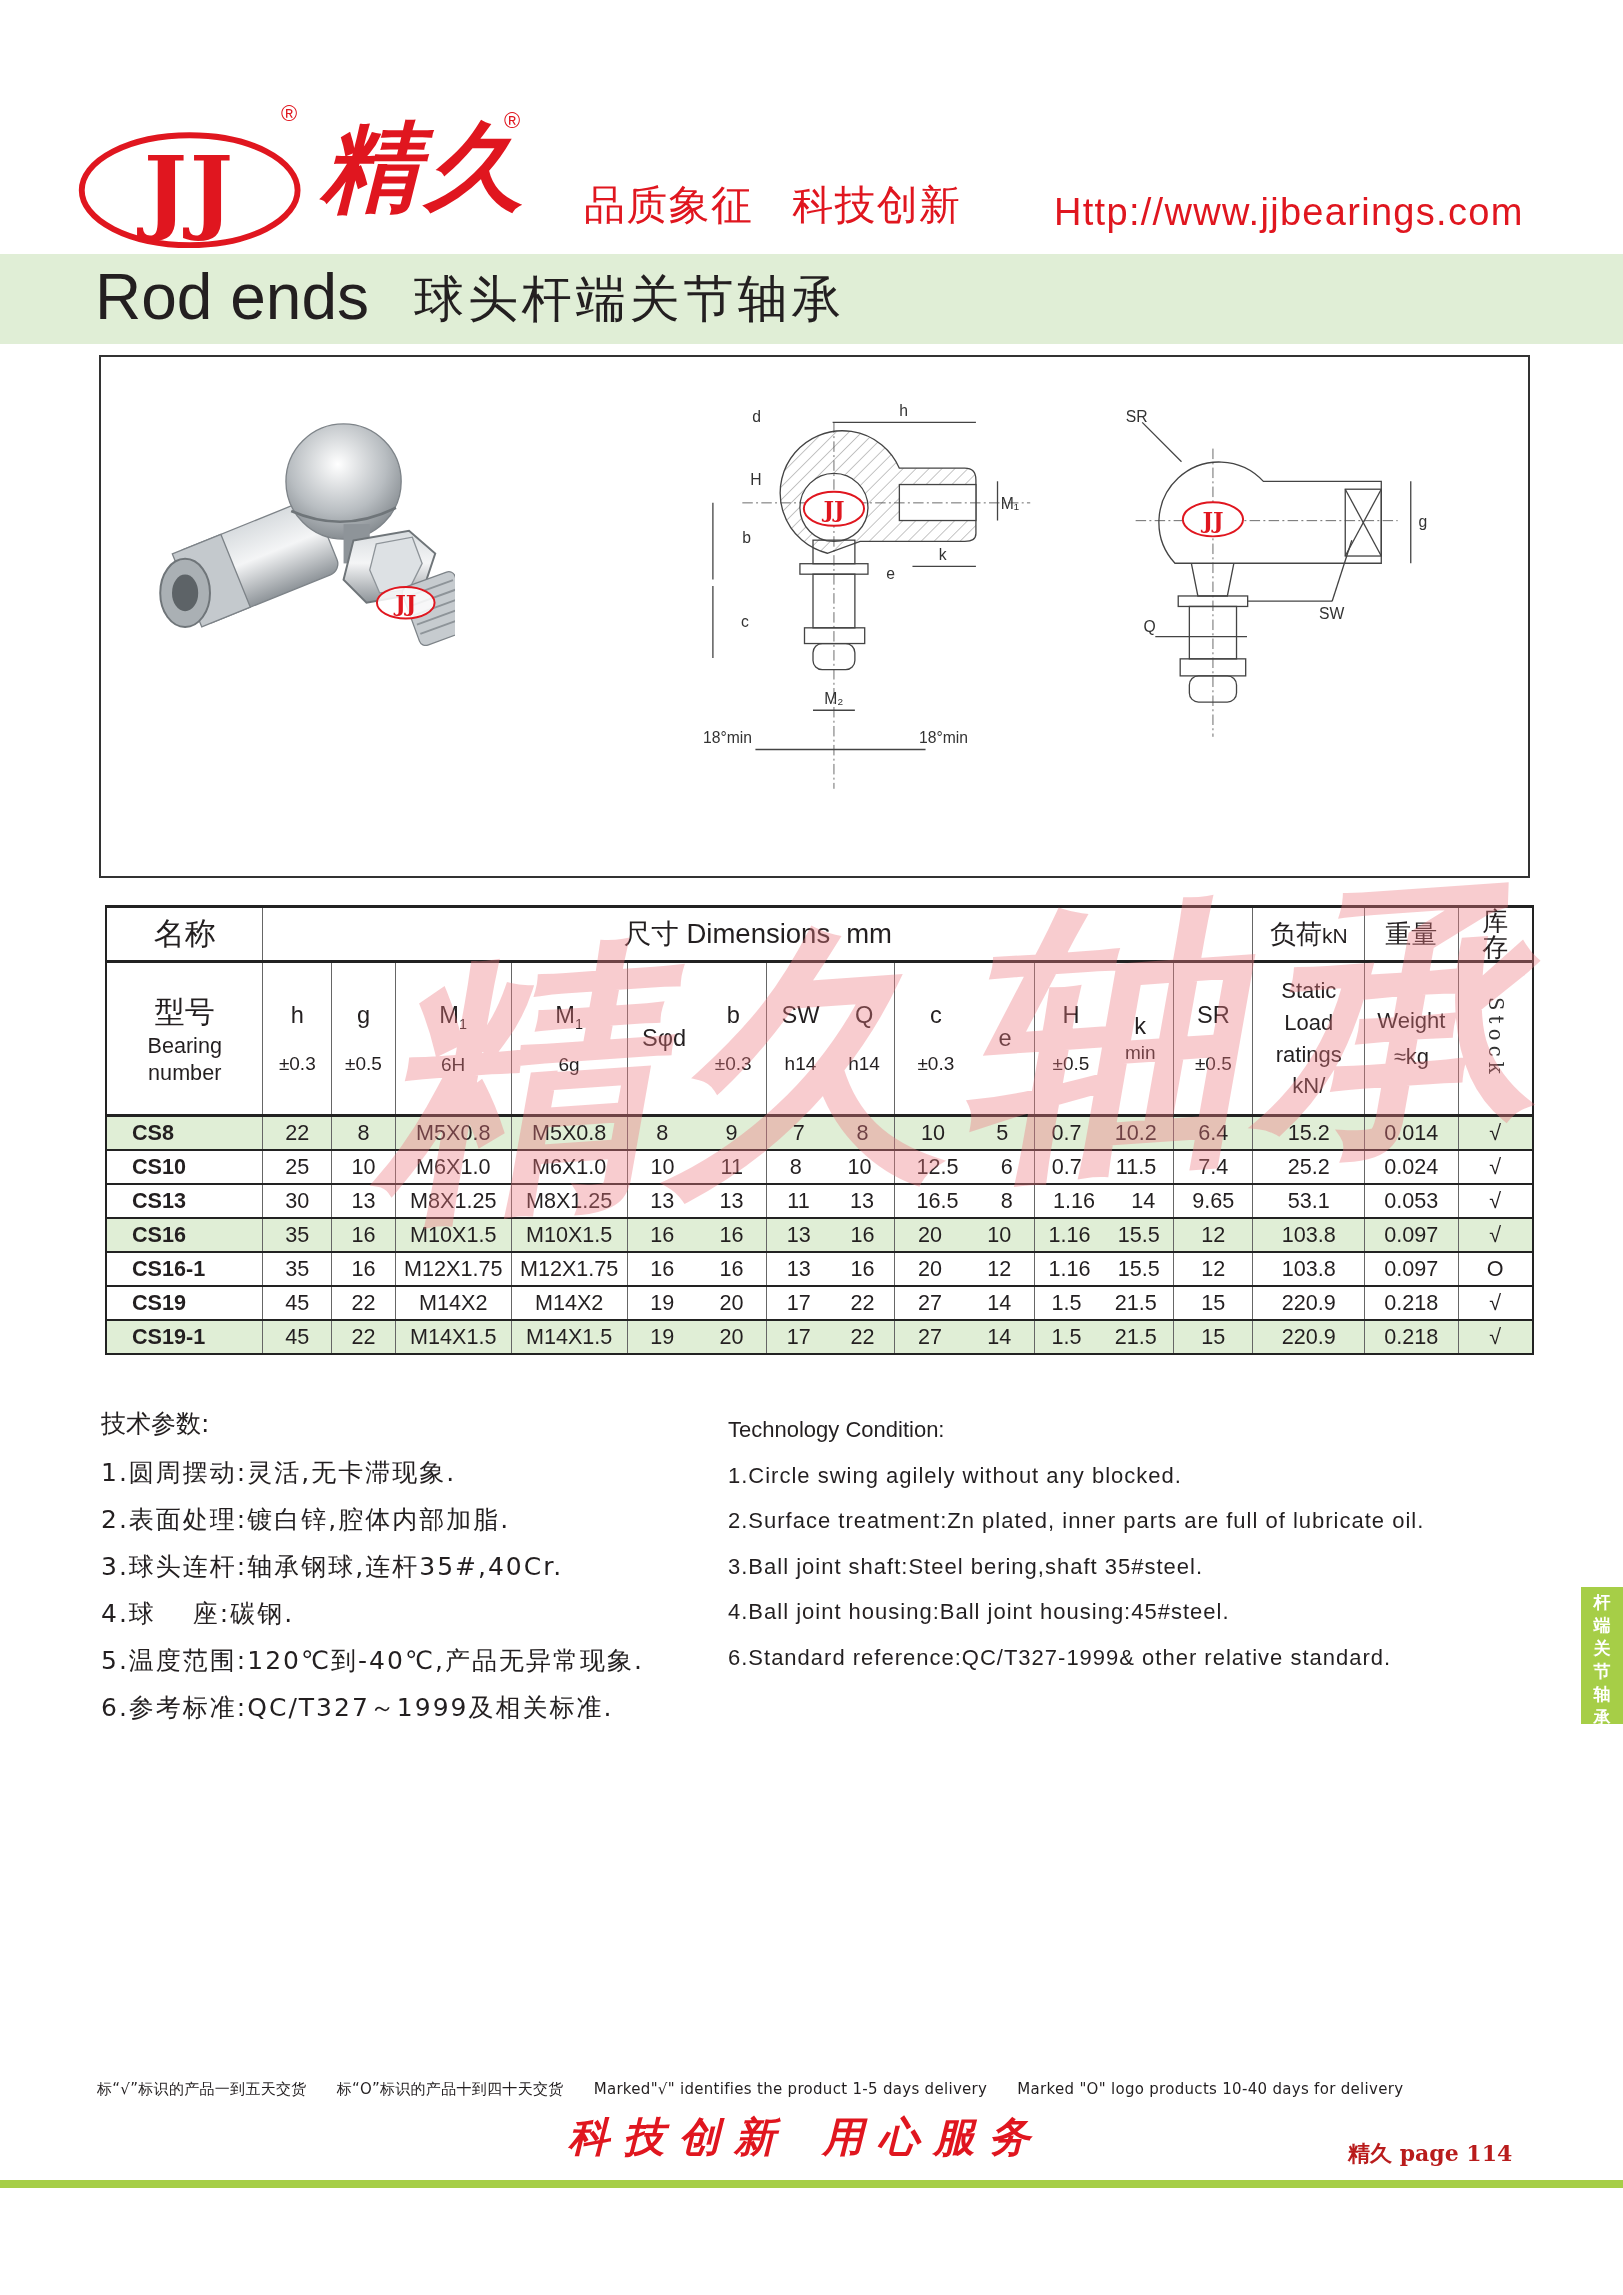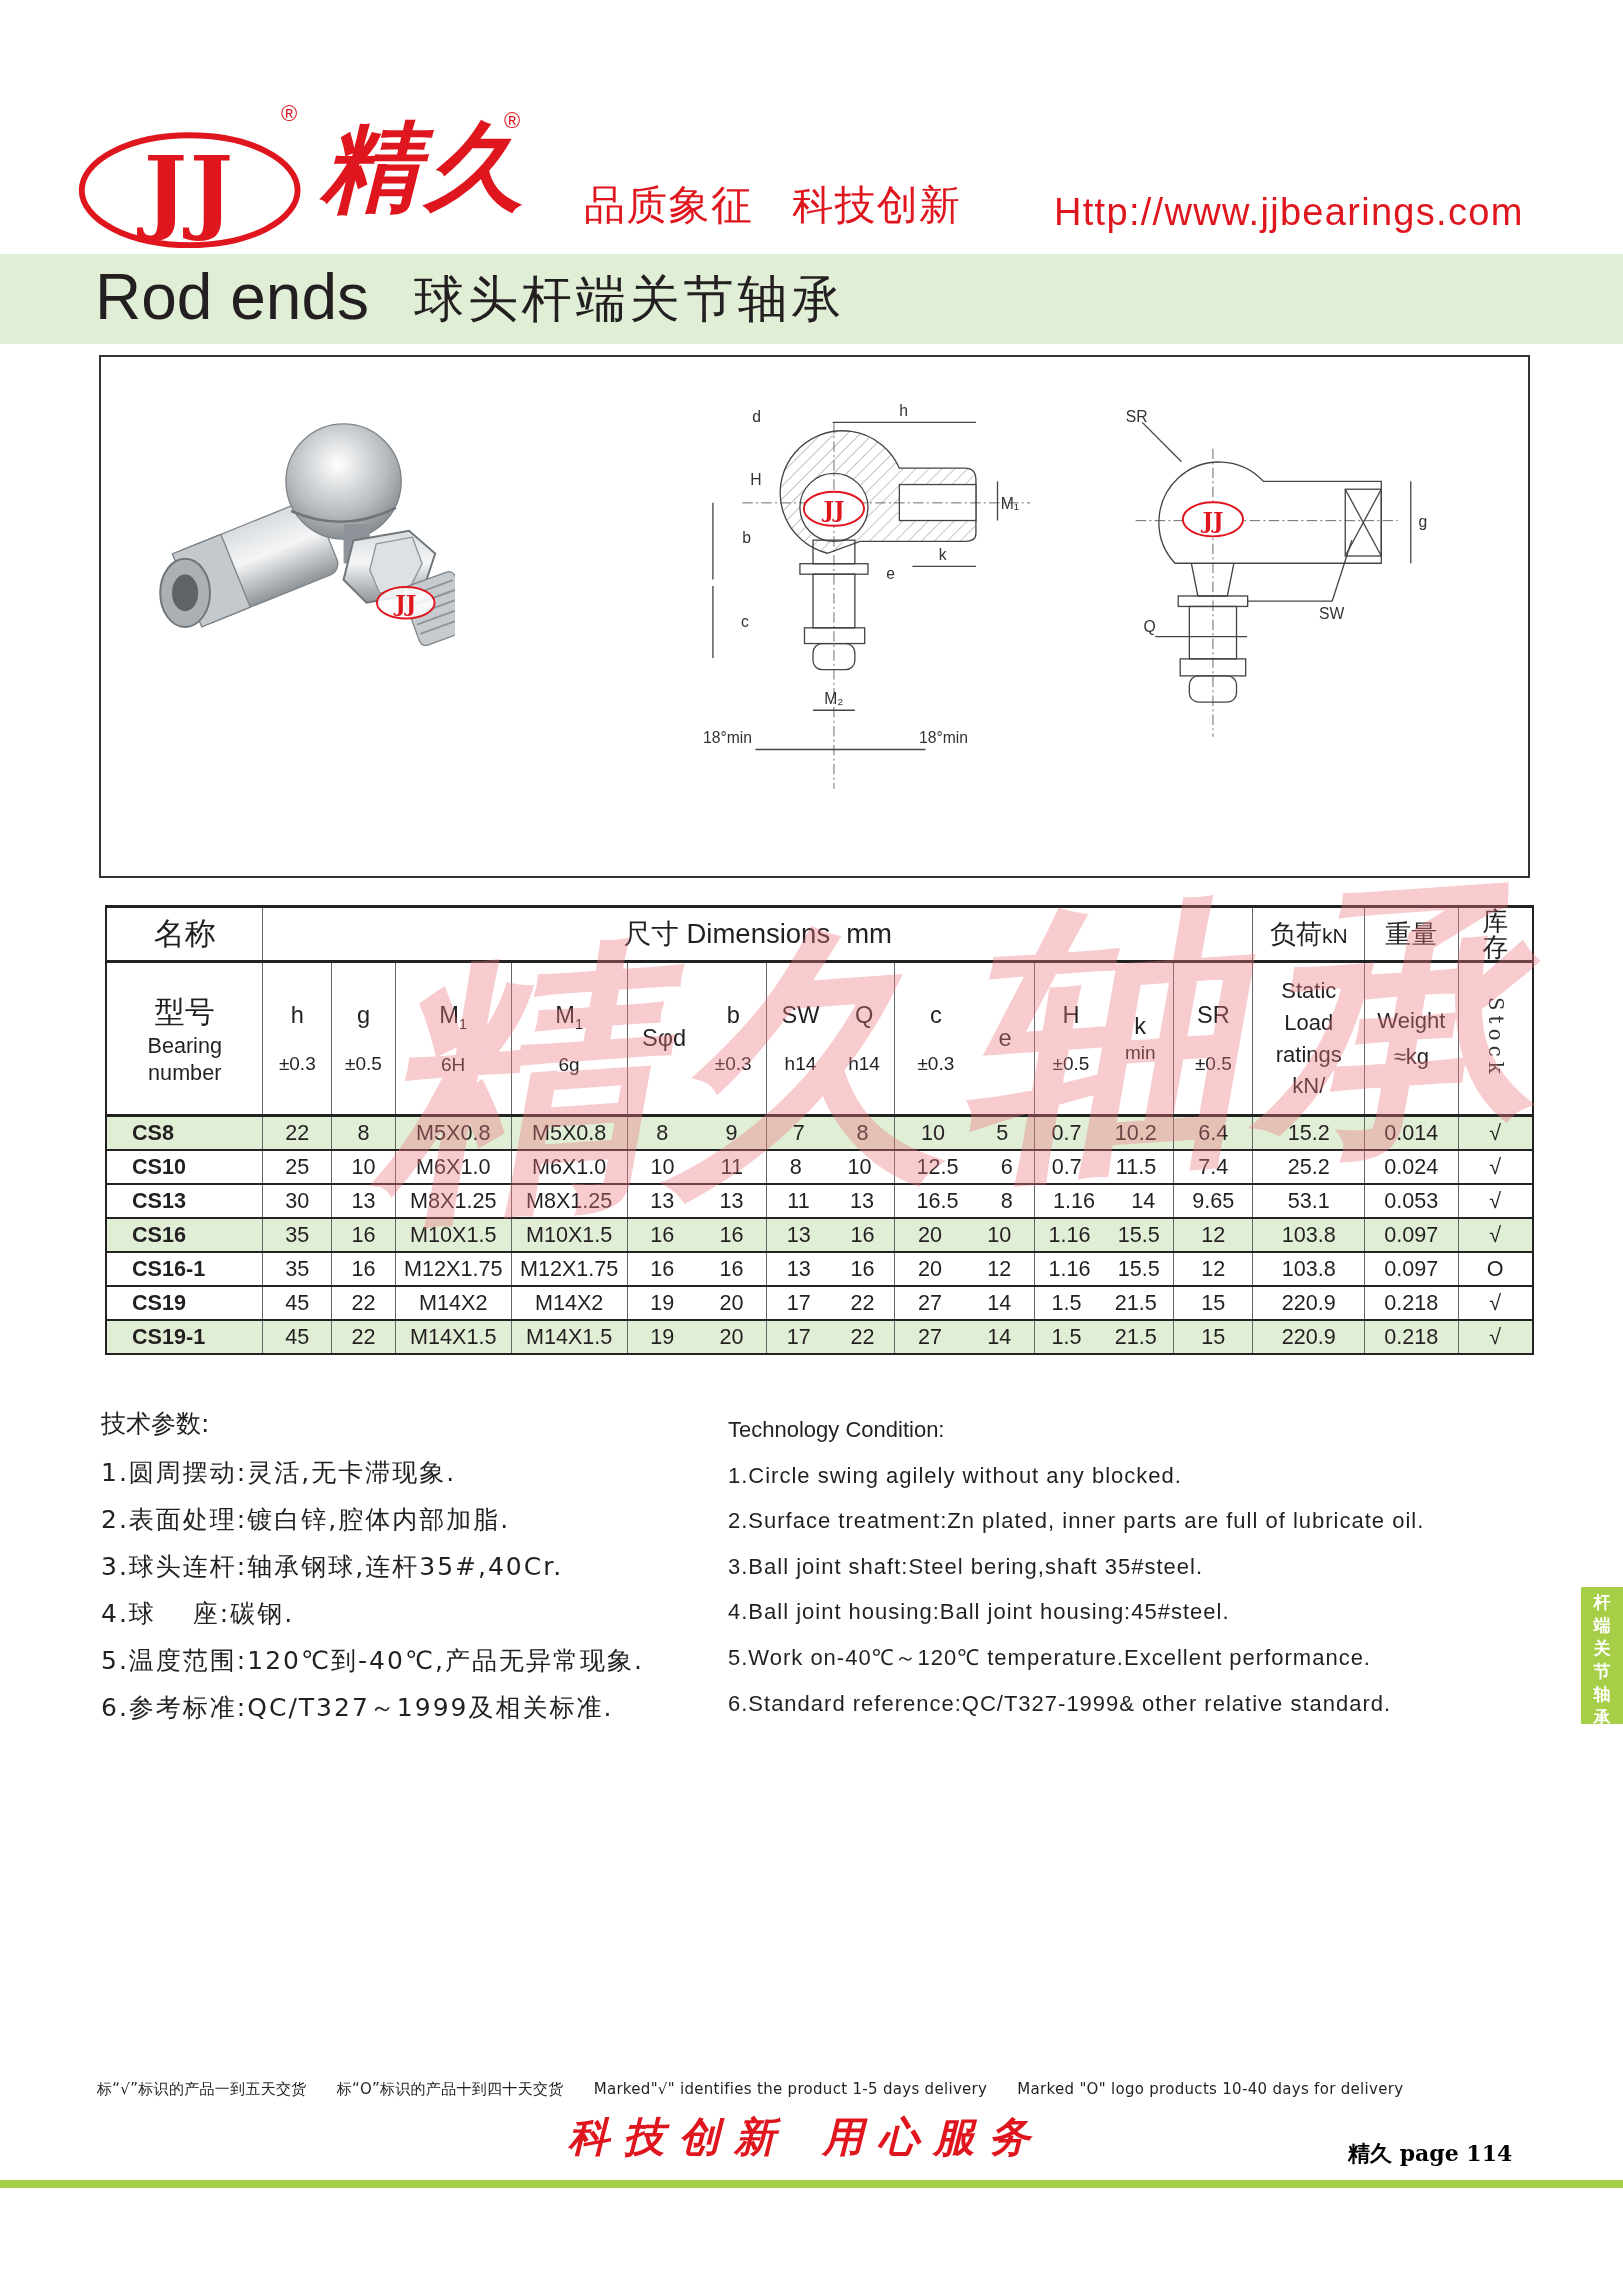--- a/index.html
+++ b/index.html
@@ -65,21 +65,21 @@
   .tech-en .t-title { font-size: 22px; margin-bottom: 23.6px; line-height: 1; }
   .tech-en .t-item { font-size: 22px; line-height: 1; margin-bottom: 23.6px; letter-spacing: 1px; white-space: nowrap; }
 
   .side-tab { position: absolute; left: 1581px; top: 1587px; width: 42px; height: 137px; background: #a6ce47; color: #fff; display: flex; flex-direction: column; align-items: center; justify-content: space-around; padding: 3.9px 0; font-family: "DejaVu Serif", serif; font-size: 17px; font-weight: bold; }
 
   
   .delivery-note { position: absolute; left: 97px; top: 2080px; font-size: 15px; color: #231f20; white-space: nowrap; font-family: "DejaVu Sans", sans-serif; letter-spacing: 0.3px; }
   .delivery-note span { margin-right: 25px; }
   .footer-slogan { position: absolute; left: 568px; top: 2117px; font-size: 41px; color: #e0161f; font-family: "DejaVu Serif", serif; font-weight: bold; font-style: italic; letter-spacing: 14.4px; white-space: nowrap; line-height: 1; }
   .footer-slogan .gap { display: inline-block; width: 33px; }
-  .page-no { position: absolute; left: 1348px; top: 2142px; font-size: 22px; color: #000000; font-family: "DejaVu Serif", serif; font-weight: bold; white-space: nowrap; line-height: 1; }
+  .page-no { position: absolute; left: 1348px; top: 2142px; font-size: 22px; color: #b91c1c; font-family: "DejaVu Serif", serif; font-weight: bold; white-space: nowrap; line-height: 1; }
   .bottom-rule { position: absolute; left: 0; top: 2180px; width: 1623px; height: 7.9px; background: #a6ce47; }
 </style>
 </head>
 <body>
 
 <div>
   <svg class="brand-logo" viewBox="0 0 345 185">
     <ellipse cx="172" cy="92" rx="165" ry="84" fill="none" stroke="#e0161f" stroke-width="9"></ellipse>
     <text x="172" y="140" text-anchor="middle" font-family="DejaVu Serif, serif" font-weight="bold" font-size="140" fill="#e0161f" letter-spacing="4">JJ</text>
   </svg>
@@ -601,21 +601,20 @@
   <div class="t-item">5.温度范围:120℃到-40℃,产品无异常现象.</div>
   <div class="t-item">6.参考标准:QC/T327～1999及相关标准.</div>
 </div>
 
 <div class="tech-en">
   <div class="t-title">Technology Condition:</div>
   <div class="t-item">1.Circle swing agilely without any blocked.</div>
   <div class="t-item">2.Surface treatment:Zn plated, inner parts are full of lubricate oil.</div>
   <div class="t-item">3.Ball joint shaft:Steel bering,shaft 35#steel.</div>
   <div class="t-item">4.Ball joint housing:Ball joint housing:45#steel.</div>
-  <div class="t-item">5.Work on-40℃～120℃ temperature.Excellent performance.</div>
   <div class="t-item">6.Standard reference:QC/T327-1999&amp; other relative standard.</div>
 </div>
 
 <div class="side-tab">
   <span>杆</span>
   <span>端</span>
   <span>关</span>
   <span>节</span>
   <span>轴</span>
   <span>承</span>

